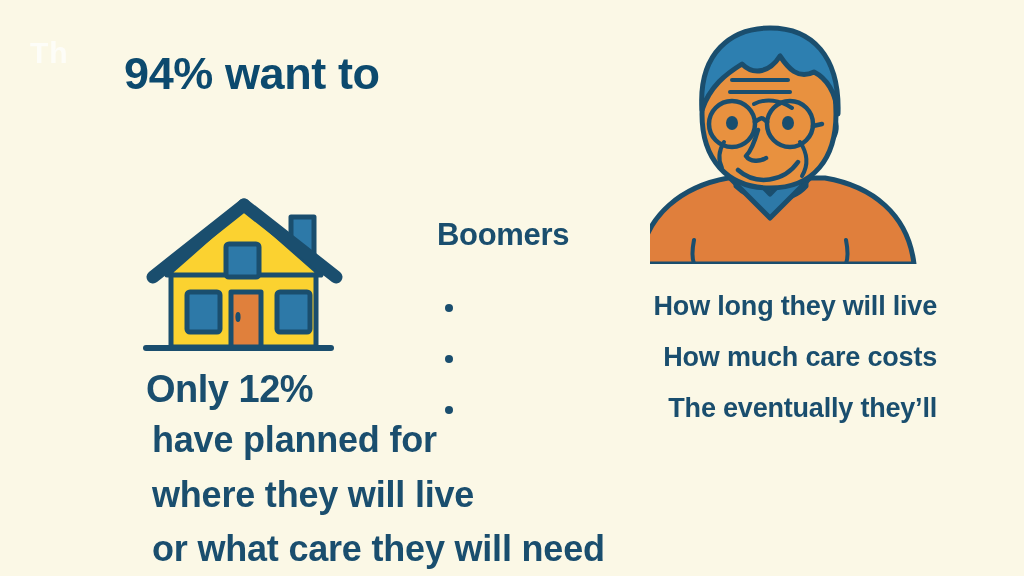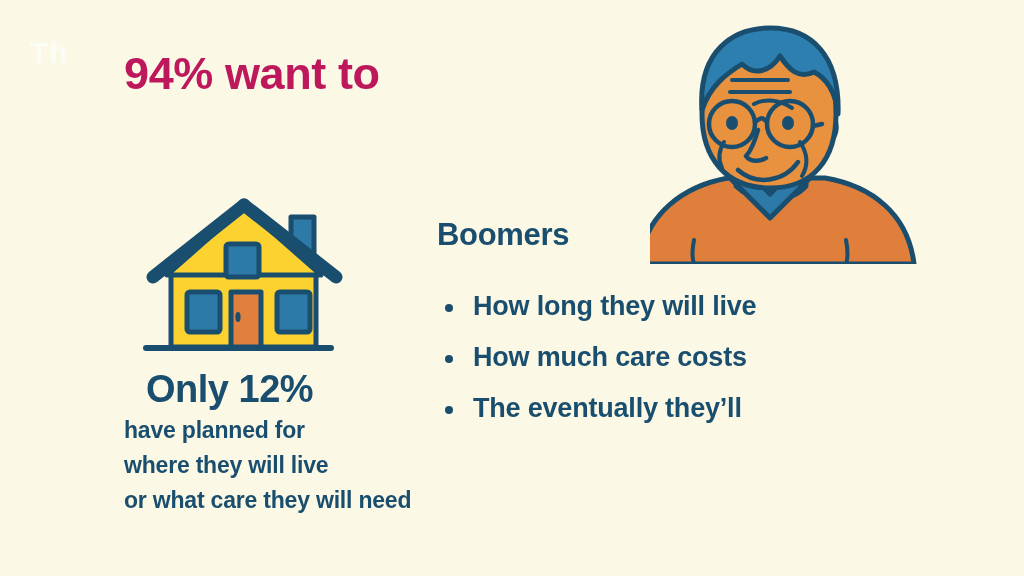--- a/index.html
+++ b/index.html
@@ -35,21 +35,21 @@
   
   .headline {
     position: absolute;
     left: 124px;
     top: 42px;
     width: 520px;
     font-size: 45px;
     font-weight: 700;
     line-height: 1.42;
     letter-spacing: -0.4px;
-    color: #be185d;
+    color: #0c4a6e;
   }
   .headline .ln { display: block; white-space: nowrap; }
 
   
   .house-wrap {
     position: absolute;
     left: 131px;
     top: 192px;
     width: 290px;
     height: 178px;
@@ -65,24 +65,25 @@
   }
   .stat-headline {
     font-size: 38px;
     font-weight: 700;
     line-height: 1.13;
     letter-spacing: -0.5px;
     margin-bottom: 2px;
     margin-left: 22px;
   }
   .stat-body {
-    font-size: 23px;
+    font-size: 36px;
     font-weight: 700;
     line-height: 1.52;
     letter-spacing: -0.2px;
+    margin-left: 28px;
   }
   .stat-body .ln { display: block; white-space: nowrap; }
 
   
   .right-col {
     position: absolute;
     left: 437px;
     top: 214px;
     width: 500px;
   }
@@ -107,21 +108,21 @@
   }
   .bullets li .dot {
     position: absolute;
     left: 8px;
     top: 17px;
     width: 8px;
     height: 8px;
     border-radius: 50%;
     background: #1a4e6e;
   }
-  .bullets li .ln { display: block; }
+  .bullets li .ln { display: block; text-align: right; }
   .bullets li.two-line { line-height: 1.42; }
 
   
   .person-wrap {
     position: absolute;
     left: 650px;
     top: 18px;
     width: 275px;
     height: 246px;
   }

